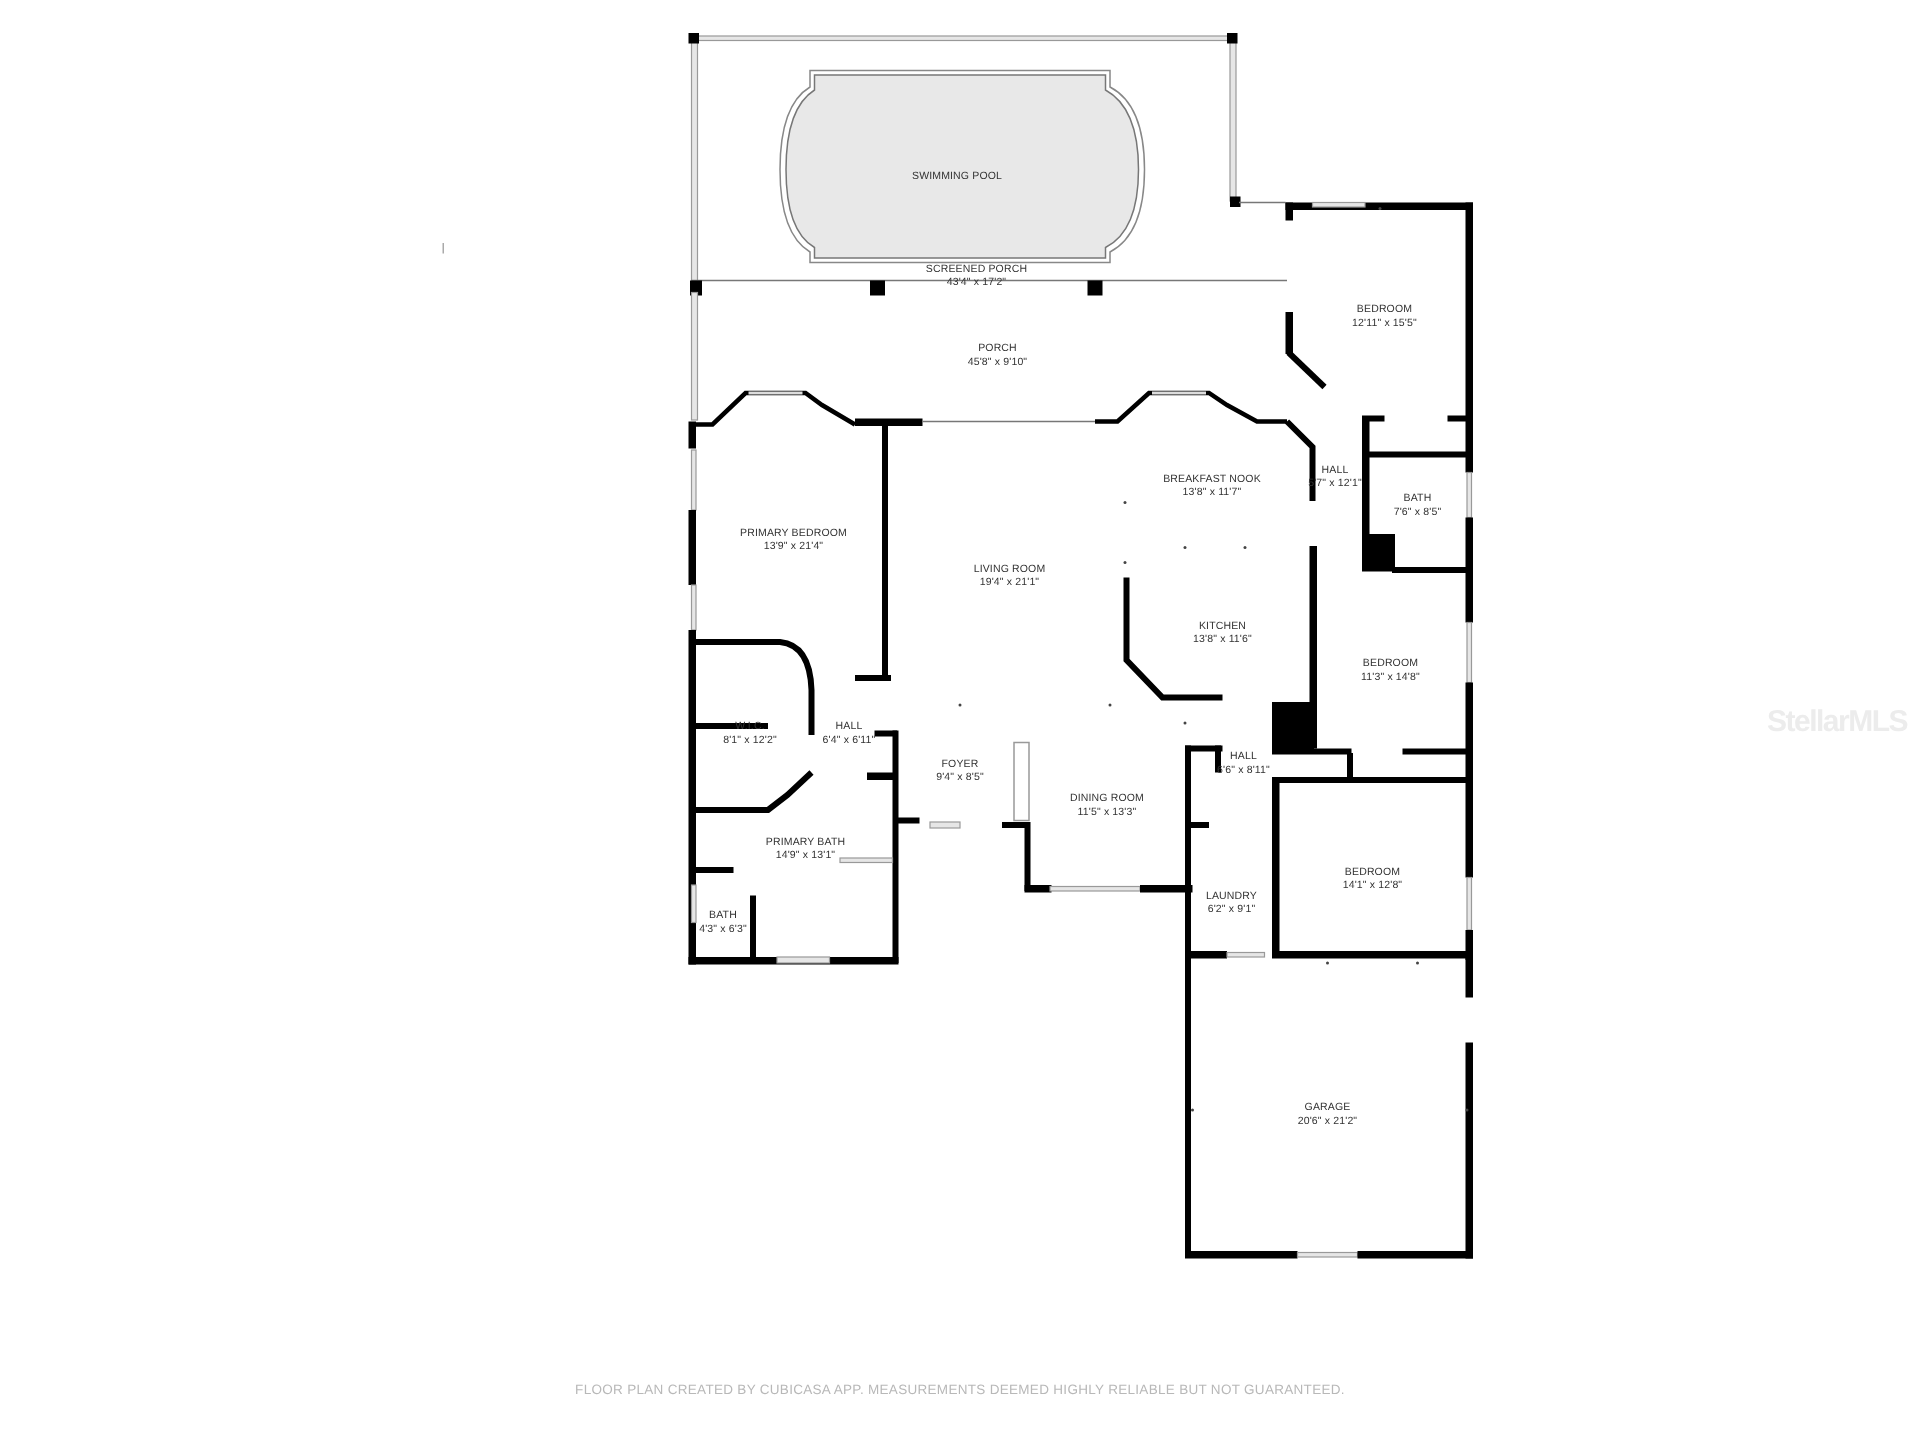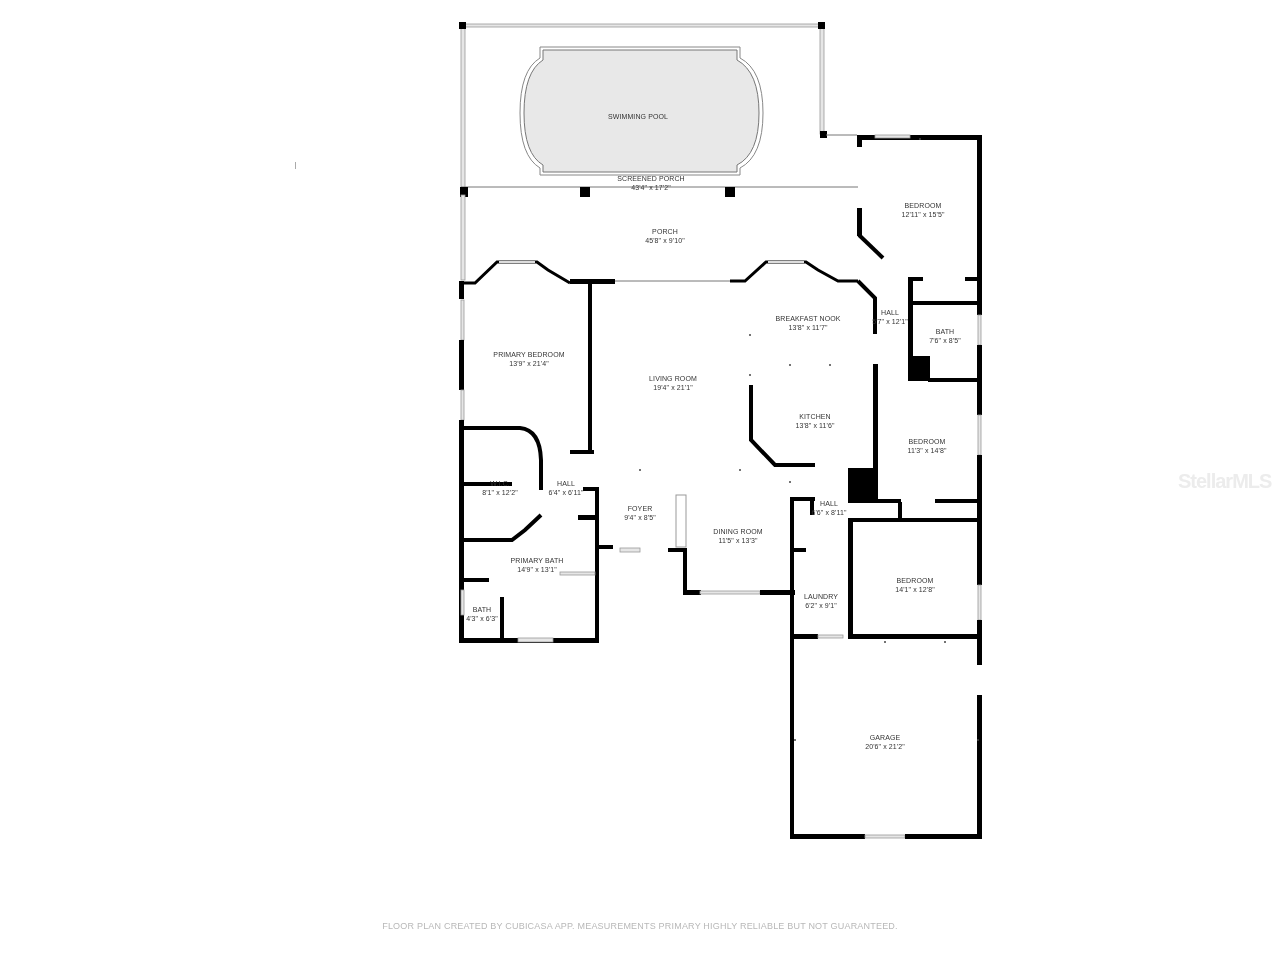--- a/index.html
+++ b/index.html
@@ -192,13 +192,13 @@
     <circle cx="790" cy="482" r="1"></circle>
       <circle cx="795" cy="740" r="1"></circle>
       <circle cx="978" cy="740" r="1"></circle>
     <circle cx="885" cy="642" r="1"></circle>
       <circle cx="945" cy="642" r="1"></circle>
       <circle cx="920" cy="139" r="1"></circle>
   </g>
 </svg>
 
 <div id="watermark">StellarMLS</div>
-<div id="footer">FLOOR PLAN CREATED BY CUBICASA APP. MEASUREMENTS PRIMARY HIGHLY RELIABLE BUT NOT GUARANTEED.</div>
+<div id="footer">FLOOR PLAN CREATED BY CUBICASA APP. MEASUREMENTS DEEMED HIGHLY RELIABLE BUT NOT GUARANTEED.</div>
 
 </body></html>

